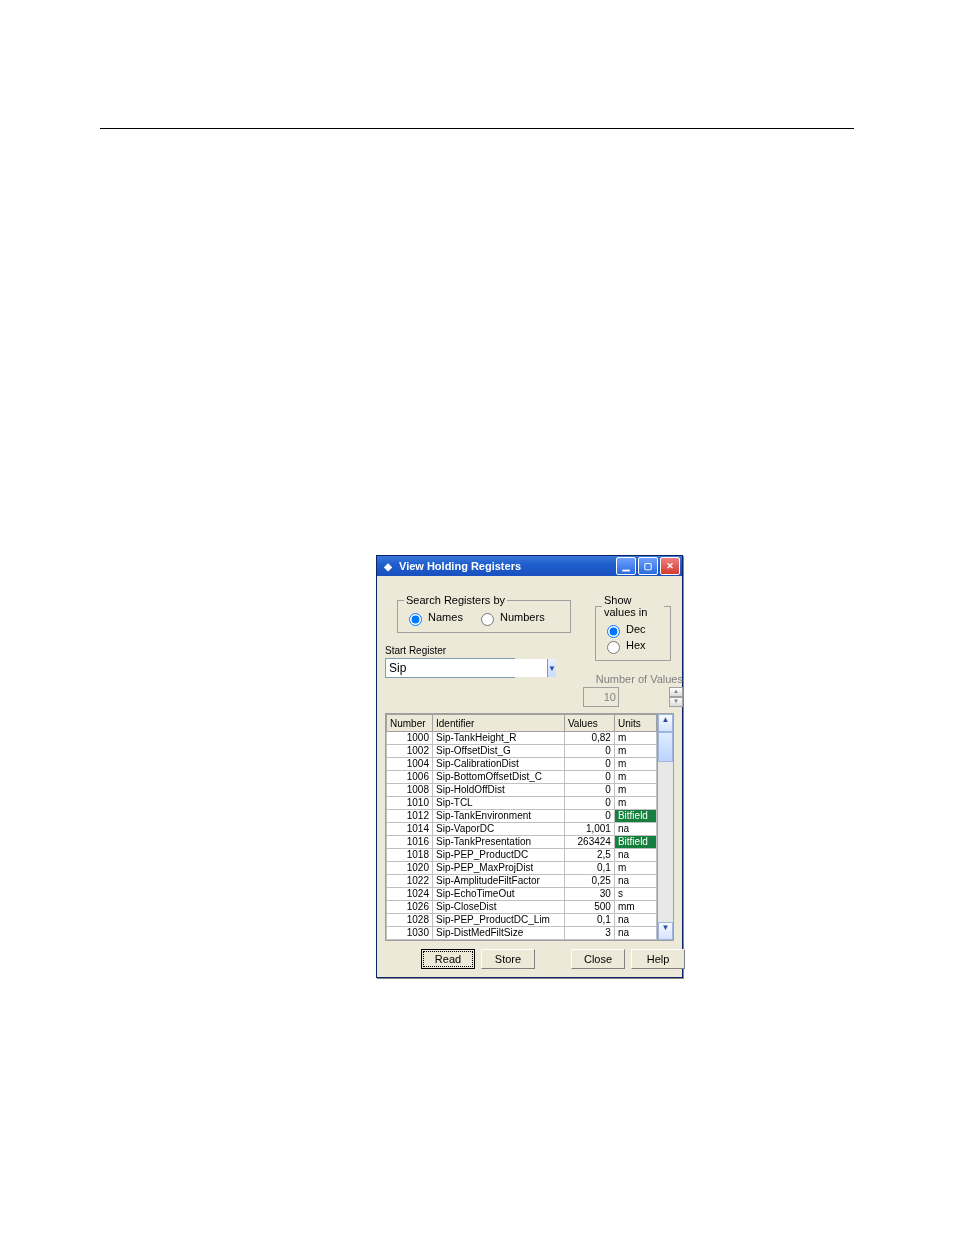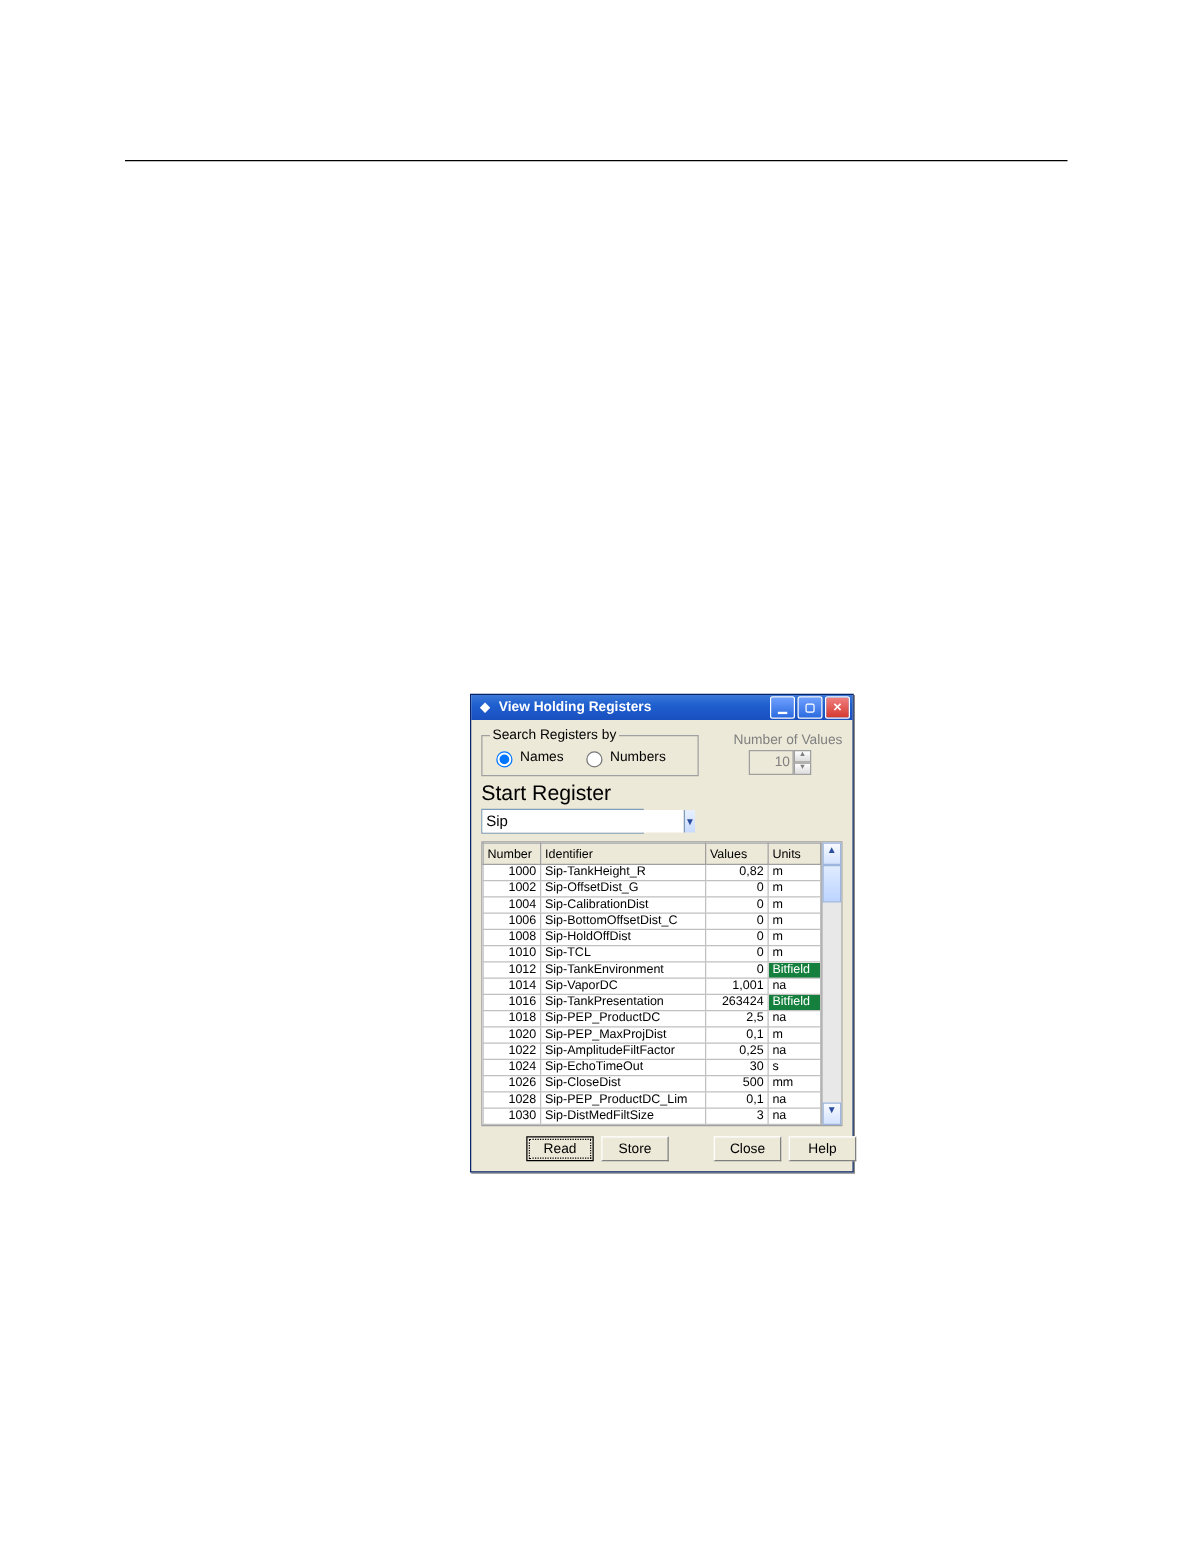--- a/index.html
+++ b/index.html
@@ -63,30 +63,30 @@
     padding: 6px 8px 8px 8px;
   }
   .top-row {
     display: flex;
     justify-content: space-between;
     margin-bottom: 4px;
   }
   fieldset.group {
     border: 1px solid #a0a0a0;
     padding: 4px 6px 6px 6px;
-    margin: 0;
+    margin: 12px;
   }
   fieldset.group legend {
     font-size: 11px;
     padding: 0 2px;
     color: #000;
   }
   .radio-row label { margin-right: 10px; font-size: 11px; }
   .radio-row input { vertical-align: middle; margin-right: 3px; }
-  .start-reg-label { font-size: 17px; margin-top: 4px; display: block; }
+  .start-reg-label { font-size: 10px; margin-top: 4px; display: block; }
   .combo {
     display: flex;
     width: 128px;
     height: 18px;
     background: #fff;
     border: 1px solid #7f9db9;
     margin-top: 2px;
   }
   .combo input {
     flex: 1; border: none; outline: none; font-size: 12px; padding: 0 3px;
@@ -100,21 +100,21 @@
     font-size: 8px; color:#2b4f9e;
   }
   .num-values-label {
     font-size: 11px;
     color: #808080;
     text-align: right;
     margin-top: 4px;
   }
   .spinner {
     display: flex;
-    justify-content: center;
+    justify-content: space-between;
     margin-top: 2px;
   }
   .spinner input {
     width: 30px; height: 16px;
     border: 1px solid #a0a0a0;
     background: #ece9d8;
     text-align: right;
     font-size: 11px;
     font-family: Tahoma, Arial, sans-serif;
     color: #808080;
@@ -245,20 +245,33 @@
           </div>
         </fieldset>
         <span class="start-reg-label">Start Register</span>
         <div class="combo">
           <input type="text" value="Sip" style="">
           <div class="drop">▼</div>
         </div>
       </div>
 
       <div style="flex:0 0 auto; width:100px;">
+        <fieldset class="group">
+          <legend>Show values in</legend>
+          <div class="radio-row">
+            <label>
+              <input type="radio" name="showval" checked="" style="">
+              <span>Dec</span>
+            </label>
+            <label>
+              <input type="radio" name="showval" style="">
+              <span>Hex</span>
+            </label>
+          </div>
+        </fieldset>
         <div class="num-values-label">Number of Values</div>
         <div class="spinner">
           <input type="text" disabled="" value="10" style="">
           <div class="spin-btns">
             <div>▲</div>
             <div>▼</div>
           </div>
         </div>
       </div>
     </div>

